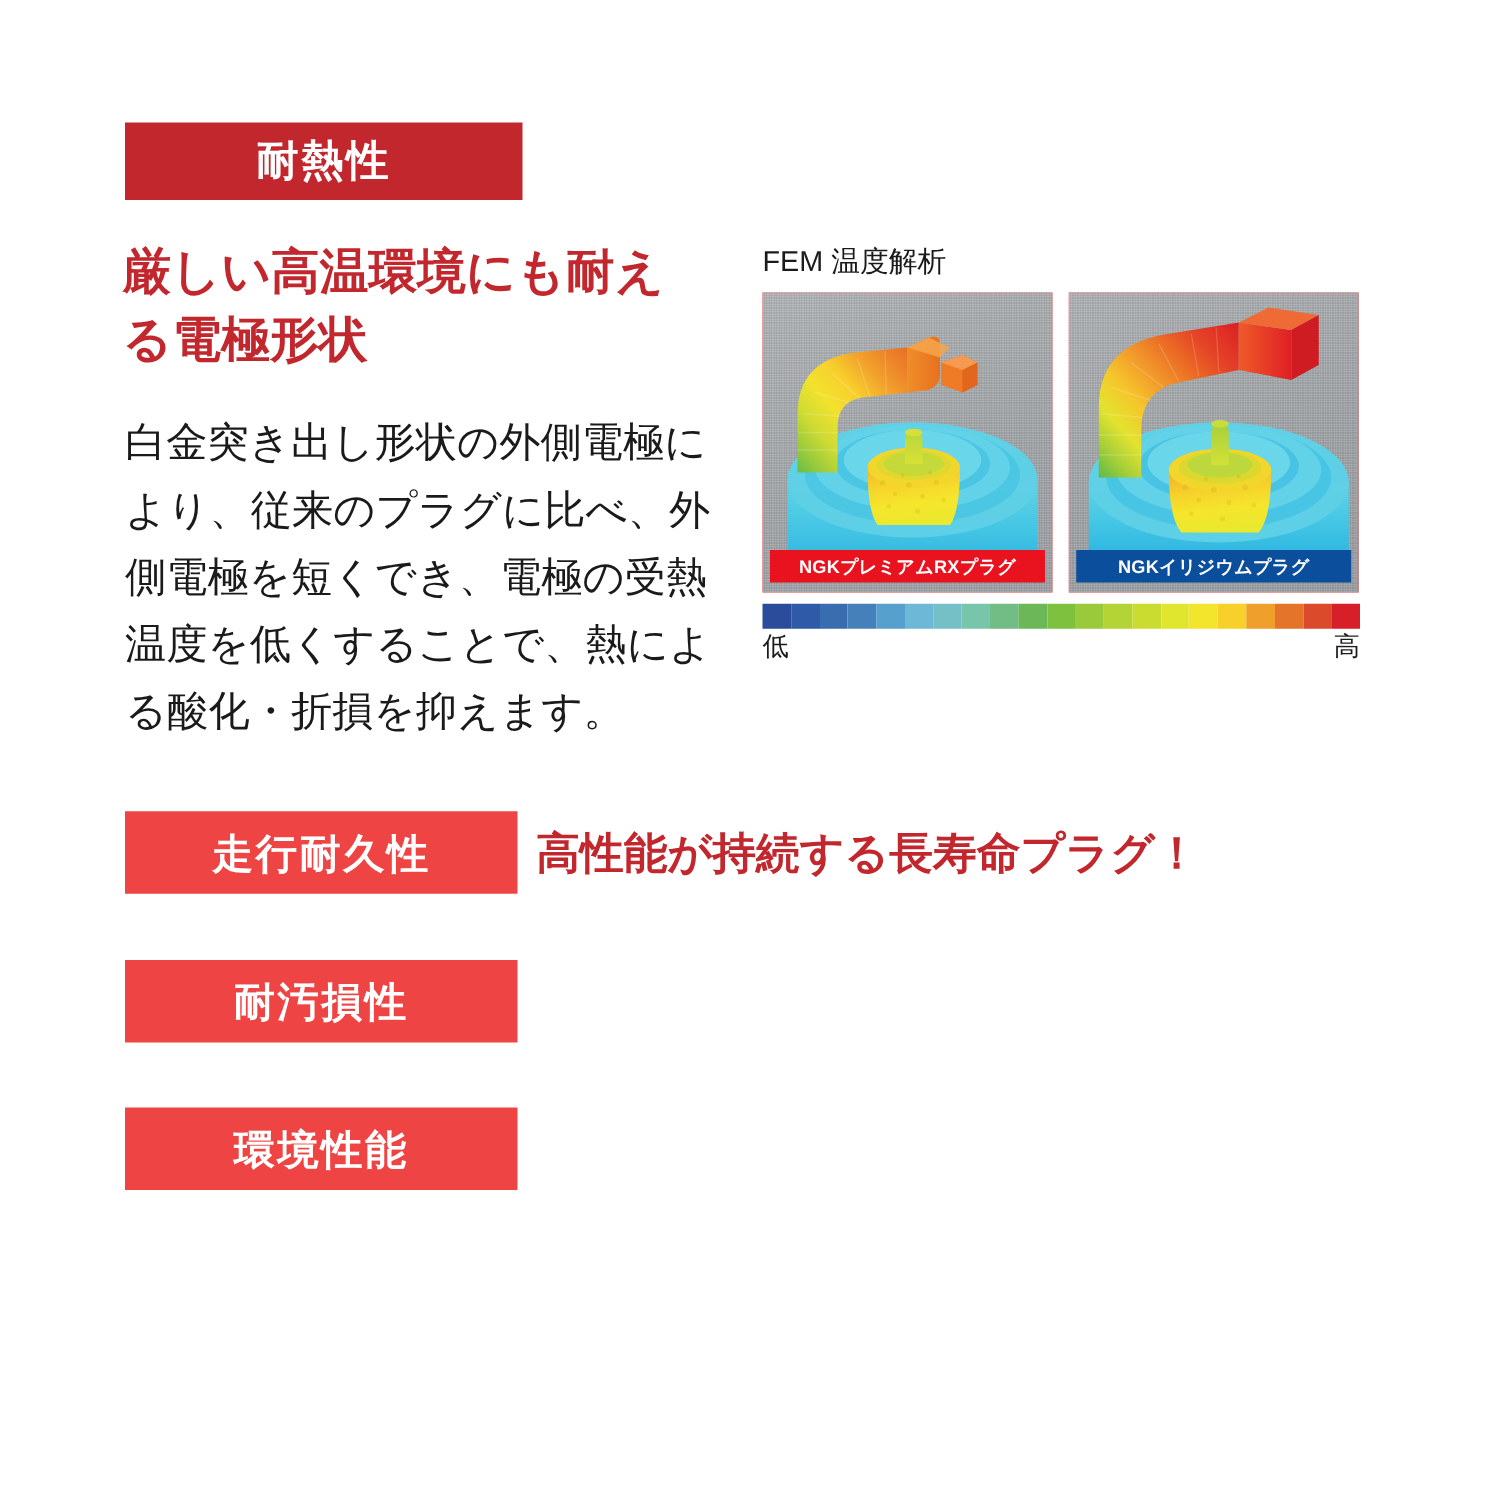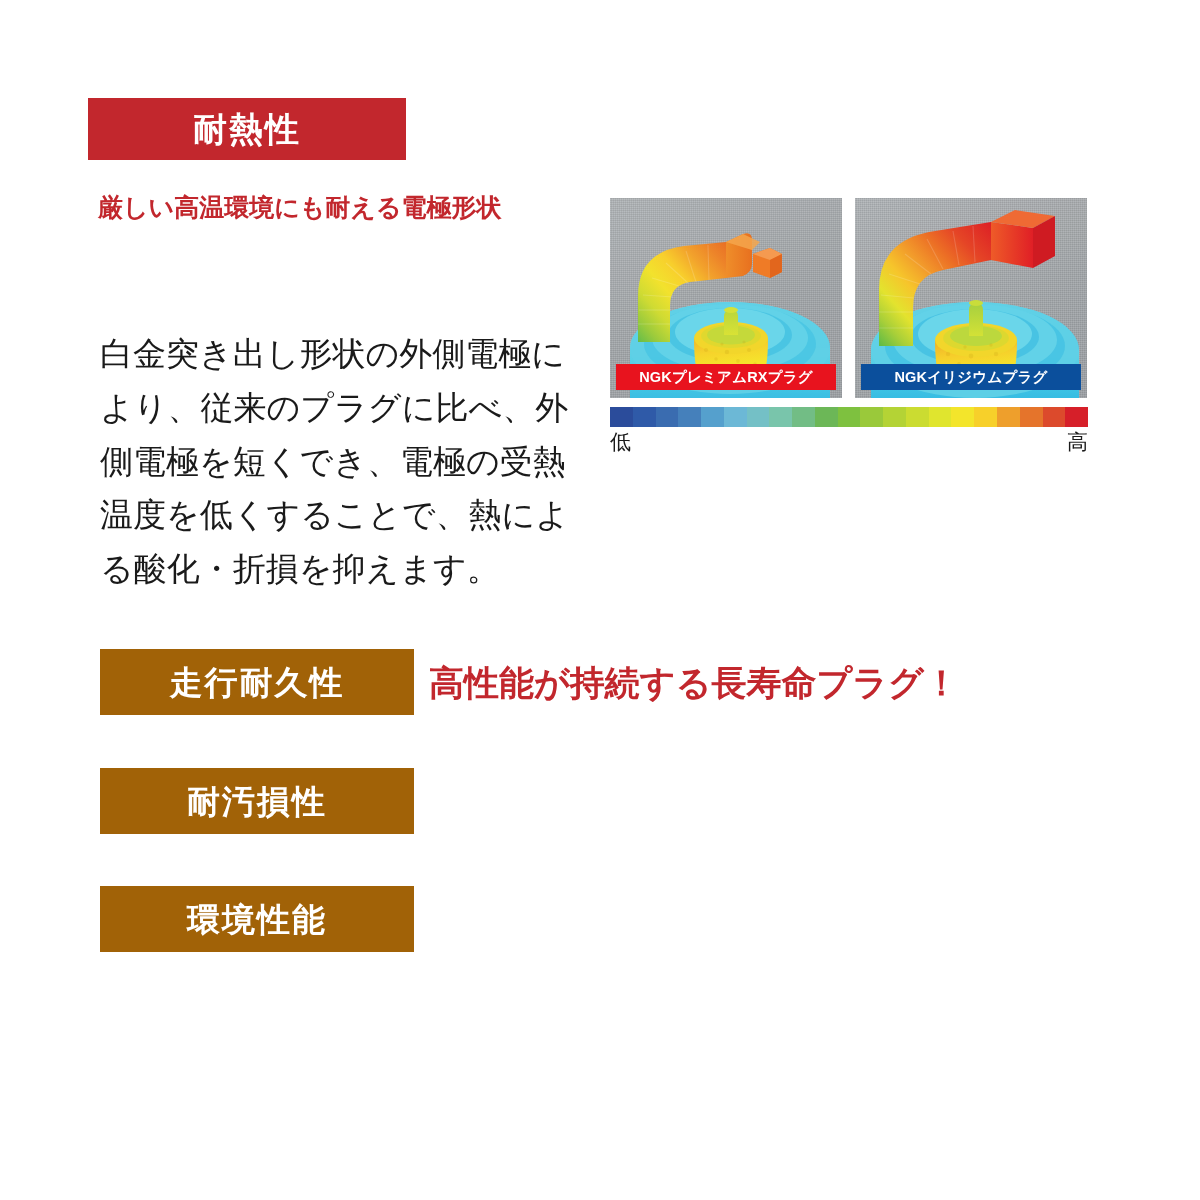--- a/index.html
+++ b/index.html
@@ -12,21 +12,21 @@
     height: 1200px;
     position: relative;
     overflow: hidden;
     font-family: "Liberation Sans", "DejaVu Sans", sans-serif;
     -webkit-font-smoothing: antialiased;
   }
 
   
   .sec1-badge {
     position: absolute;
-    left: 88px;
+    left: 100px;
     top: 98px;
     width: 318px;
     height: 62px;
     background: #c2272d;
     display: flex;
     align-items: center;
     justify-content: center;
   }
   .sec1-badge-label {
     color: #ffffff;
@@ -35,21 +35,21 @@
     letter-spacing: 2px;
     line-height: 1;
   }
 
   .sec1-heading {
     position: absolute;
     left: 98px;
     top: 190px;
     width: 470px;
     color: #c2272d;
-    font-size: 25px;
+    font-size: 39px;
     font-weight: bold;
     line-height: 1.42;
     letter-spacing: 0px;
   }
 
   .sec1-body {
     position: absolute;
     left: 100px;
     top: 327px;
     width: 480px;
@@ -74,21 +74,21 @@
     margin-bottom: 13px;
     letter-spacing: 0px;
   }
   .fem-pair {
     display: flex;
     gap: 13px;
   }
   .fem-card {
     position: relative;
     width: 232px;
-    height: 200px;
+    height: 240px;
     overflow: hidden;
     background: #ef4444;
   }
   
   .fem-bg {
     position: absolute;
     inset: 0;
     background:
       repeating-linear-gradient(0deg, rgba(255,255,255,.05) 0 1px, rgba(0,0,0,.05) 1px 2px),
       repeating-linear-gradient(90deg, rgba(255,255,255,.045) 0 1px, rgba(0,0,0,.045) 1px 2px),
@@ -138,21 +138,21 @@
     align-items: center;
     height: 66px;
   }
   .feature-row.r1 { top: 649px; }
   .feature-row.r2 { top: 768px; }
   .feature-row.r3 { top: 886px; align-items: flex-end; }
 
   .feature-badge {
     width: 314px;
     height: 66px;
-    background: #a16207;
+    background: #ef4444;
     display: flex;
     align-items: center;
     justify-content: center;
     flex: 0 0 auto;
   }
   .feature-badge-label {
     color: #ffffff;
     font-size: 33px;
     font-weight: bold;
     letter-spacing: 2px;
@@ -174,20 +174,21 @@
 <div class="sec1-badge">
   <span class="sec1-badge-label">耐熱性</span>
 </div>
 
 <div class="sec1-heading">厳しい高温環境にも耐える電極形状</div>
 
 <div class="sec1-body">白金突き出し形状の外側電極により、従来のプラグに比べ、外側電極を短くでき、電極の受熱温度を低くすることで、熱による酸化・折損を抑えます。</div>
 
 <div class="fem-block">
 
+  <div class="fem-title">FEM 温度解析</div>
 
   <div class="fem-pair">
 
     <div class="fem-card">
       <div class="fem-bg"></div>
       <svg class="fem-svg" viewBox="0 0 232 232">
         <defs>
           <linearGradient id="L_elecArc" x1="0" y1="1" x2="1" y2="0">
             <stop offset="0.00" stop-color="#64bd4a"></stop>
             <stop offset="0.12" stop-color="#9ccb3c"></stop>

